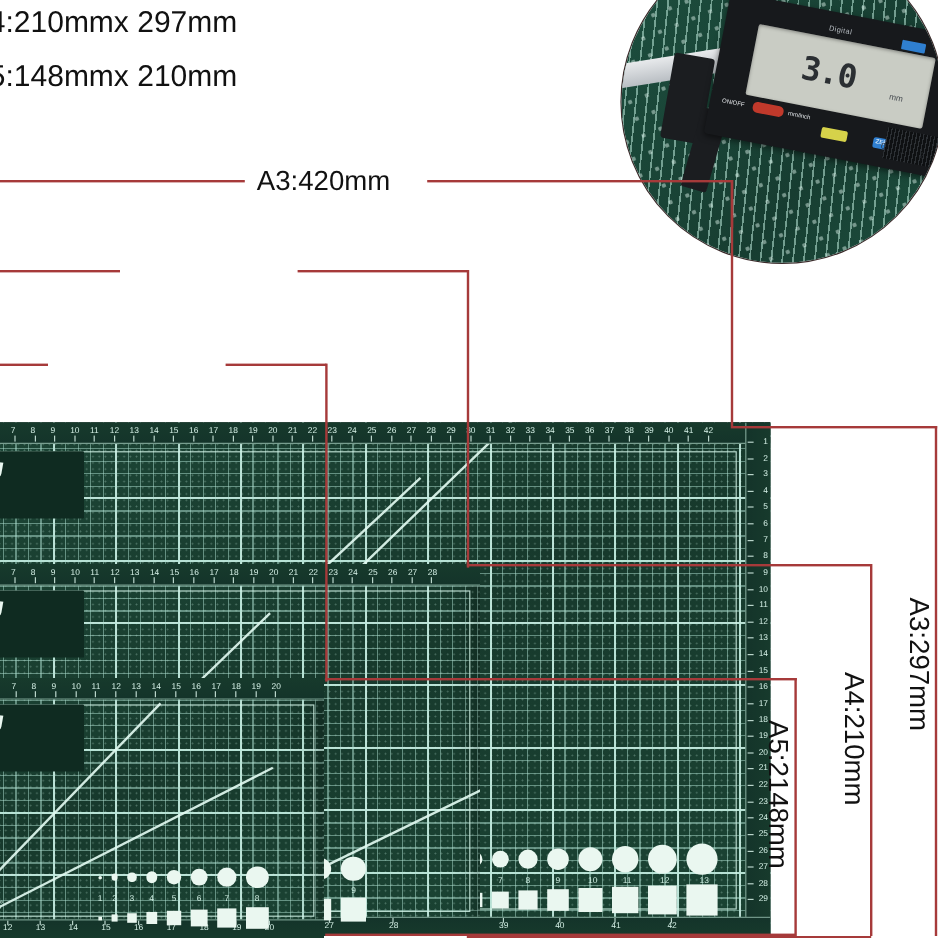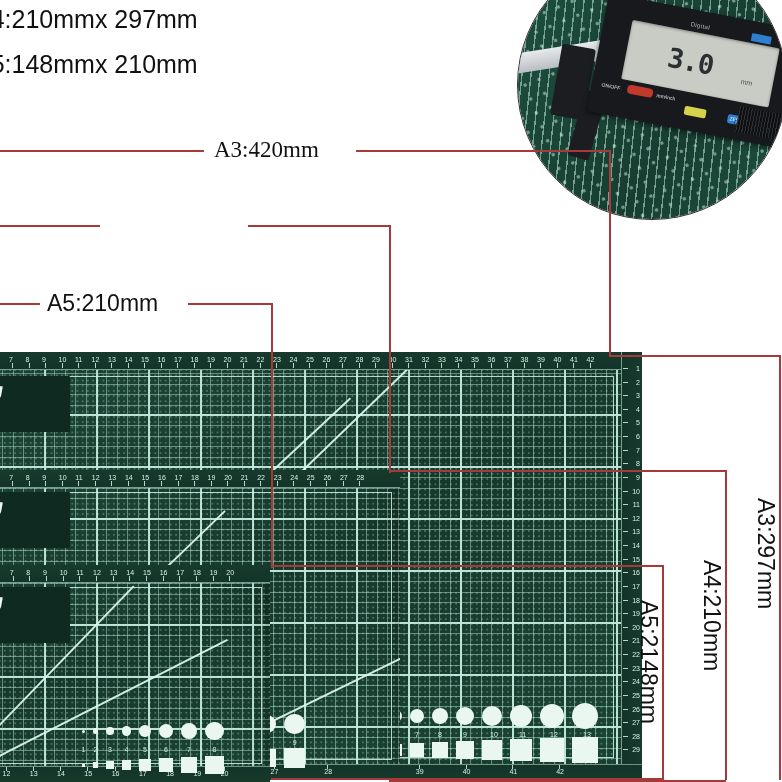--- a/index.html
+++ b/index.html
@@ -605,20 +605,19 @@
 
   <div class="rl h" style="left:609px;top:565px;width:55px;"></div>
   <div class="rl v" style="left:662px;top:565px;height:215px;"></div>
   <div class="rl h" style="left:271px;top:565px;width:340px;"></div>
 
   <div class="rl h" style="left:271px;top:778px;width:392px;"></div>
   <div class="rl h" style="left:389px;top:780px;width:337px;"></div>
 
   <div class="rl v" style="left:609px;top:150px;height:40px;"></div>
 
-  <div class="ann-label" style="left:214px;top:137px;font-family:Liberation Serif, serif;">A3:420mm</div>
-  <div class="ann-label" style="left:47px;top:290px;">A5:210mm</div>
+  <div class="ann-label" style="left:214px;top:137px;">A3:420mm</div>
 
   <div class="ann-label-v" style="left:779px;top:498px;">A3:297mm</div>
   <div class="ann-label-v" style="left:725px;top:560px;">A4:210mm</div>
   <div class="ann-label-v" style="left:662px;top:600px;">A5:2148mm</div>
 
 </div>
 
 </body></html>

